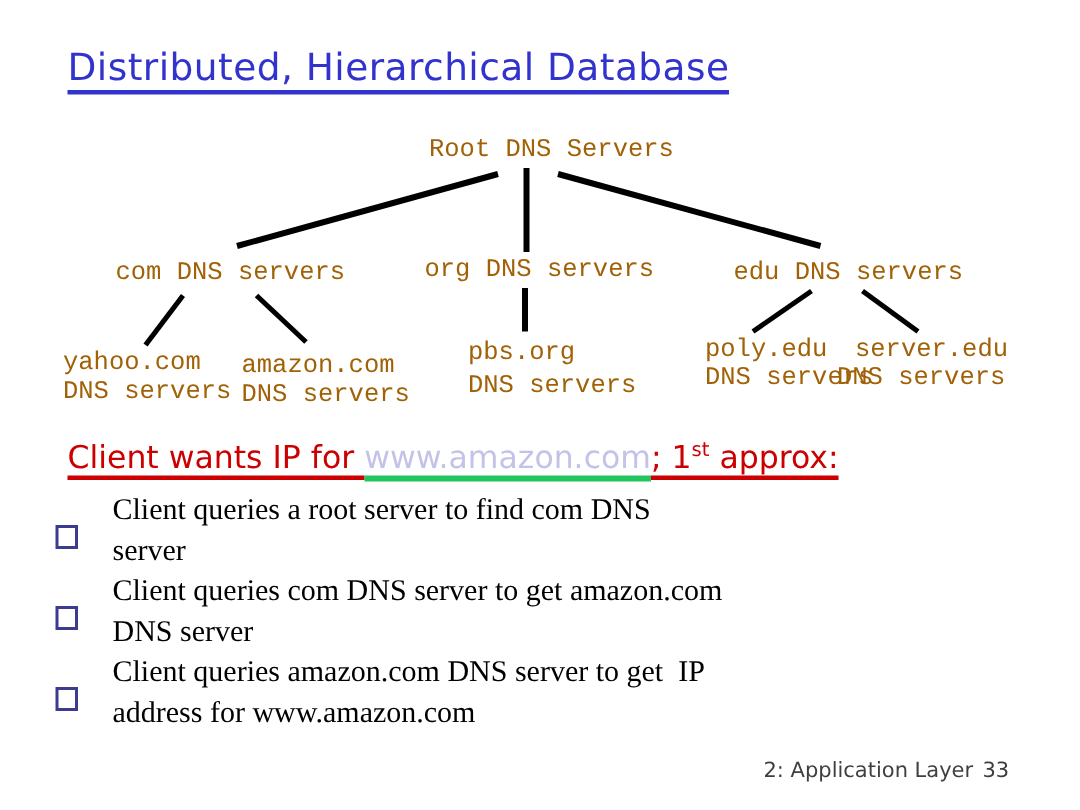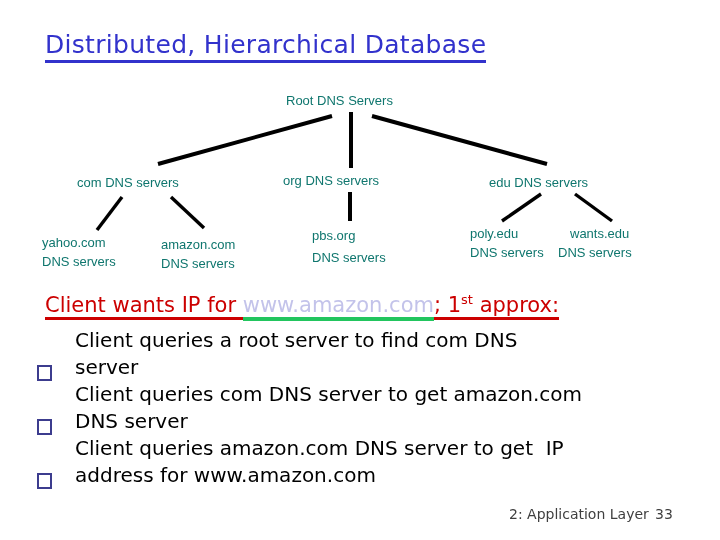--- a/index.html
+++ b/index.html
@@ -31,24 +31,24 @@
 
   
   .tree-lines {
     position: absolute;
     left: 0; top: 0;
     width: 720px; height: 540px;
     pointer-events: none;
   }
   .tree-label {
     position: absolute;
-    font-family: Liberation Sans, sans-serif;
-    font-size: 13px;
+    font-family: Liberation Mono, monospace;
+    font-size: 17px;
     line-height: 19px;
-    color: #0f766e;
+    color: #a16207;
     white-space: nowrap;
   }
 
   
   .approx-heading {
     position: absolute;
     left: 45px;
     top: 291px;
     font-size: 21px;
     line-height: 28px;
@@ -71,21 +71,22 @@
 
   
   .bullet-list {
     position: absolute;
     left: 36px;
     top: 327px;
     width: 660px;
   }
   .bullet-item {
     display: flex;
-    align-items: flex-end;
+    align-items: center;
+    font-family: Liberation Serif, serif;
   }
   .bullet-marker {
     flex: 0 0 auto;
     width: 11px;
     height: 12px;
     border: 2.5px solid #3c3c8e;
     background: #ffffff;
     margin: 7px 23px 0 1px;
   }
   .bullet-text {
@@ -146,21 +147,21 @@
     <div>pbs.org</div>
     <div style="margin-top:3px;">DNS servers</div>
   </div>
 
   <div class="tree-label" style="left:470px; top:224px;">
     <div>poly.edu</div>
     <div>DNS servers</div>
   </div>
 
   <div class="tree-label" style="left:558px; top:224px;">
-    <div style="padding-left:12px;">wants.edu</div>
+    <div style="padding-left:12px;">server.edu</div>
     <div>DNS servers</div>
   </div>
 
   <div class="approx-heading">
     <span class="red">Client wants IP for </span><span class="link">www.amazon.com</span><span class="red"><span>; 1</span><sup>st</sup><span> approx:</span></span>
   </div>
 
   <div class="bullet-list">
 
     <div class="bullet-item">

